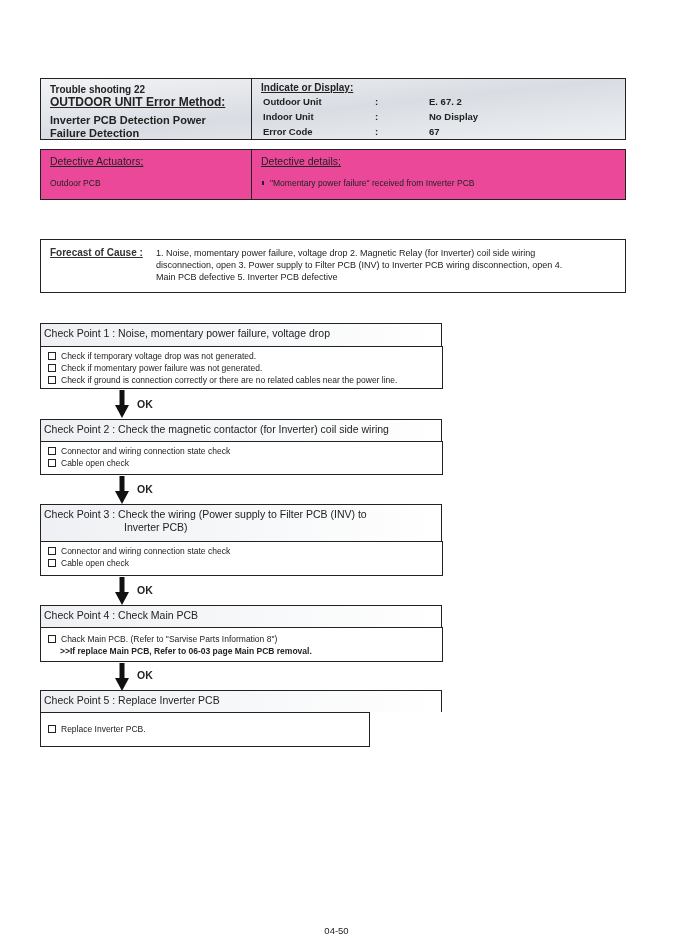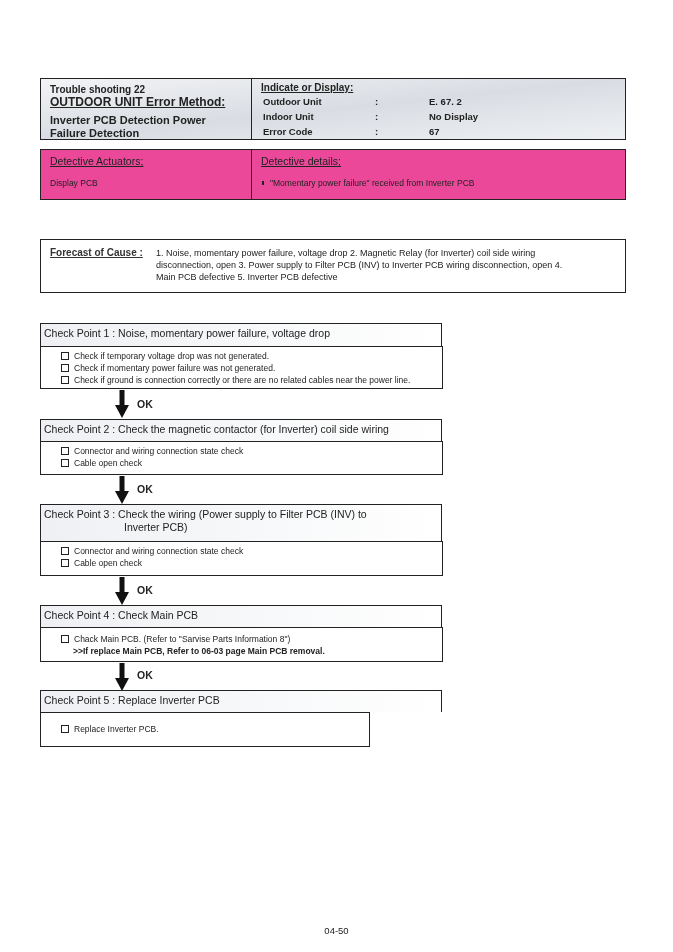--- a/index.html
+++ b/index.html
@@ -47,21 +47,21 @@
     .fc-label { position: absolute; left: 9px; top: 7px; font-size: 10px; font-weight: bold; text-decoration: underline; color: #333; }
     .fc-text { position: absolute; left: 115px; top: 7px; width: 420px; font-size: 9px; line-height: 12px; color: #222; }
 
     
     .cp-head {
       border: 1.5px solid #222; border-bottom: none;
       background: linear-gradient(to right, #eef0f3 0%, #f8f9fa 60%, #ffffff 100%);
       font-size: 10.5px; padding: 3px 0 0 3px; line-height: 12.5px; color: #222;
     }
     .cp-body {
-      border: 1.5px solid #222; background: #fff; padding: 3px 0 0 20px;
+      border: 1.5px solid #222; background: #fff; padding: 3px 0 0 7px;
       font-size: 8.5px; line-height: 12px; color: #222;
     }
     .chk { display: flex; align-items: center; }
     .box {
       display: inline-block; width: 6px; height: 6px; border: 1.3px solid #222;
       margin-right: 5px; flex: none;
     }
     .bold-line { font-weight: bold; padding-left: 12px; }
     .arrow { width: 14px; height: 28px; }
     .ok { font-size: 10.5px; font-weight: bold; color: #222; }
@@ -96,21 +96,21 @@
       <span class="k">Error Code</span>
       <span class="c">:</span>
       <span>67</span>
     </div>
   </div>
 </div>
 
 <div class="abs det">
   <div class="det-left">
     <div class="det-h">Detective Actuators;</div>
-    <div class="det-v">Display PCB</div>
+    <div class="det-v">Outdoor PCB</div>
   </div>
   <div class="det-right">
     <div class="det-h">Detective details;</div>
     <div class="det-v">
       <span class="bullet"></span><span>"Momentary power failure" received from Inverter PCB</span>
     </div>
   </div>
 </div>
 
 <div class="abs fc">

